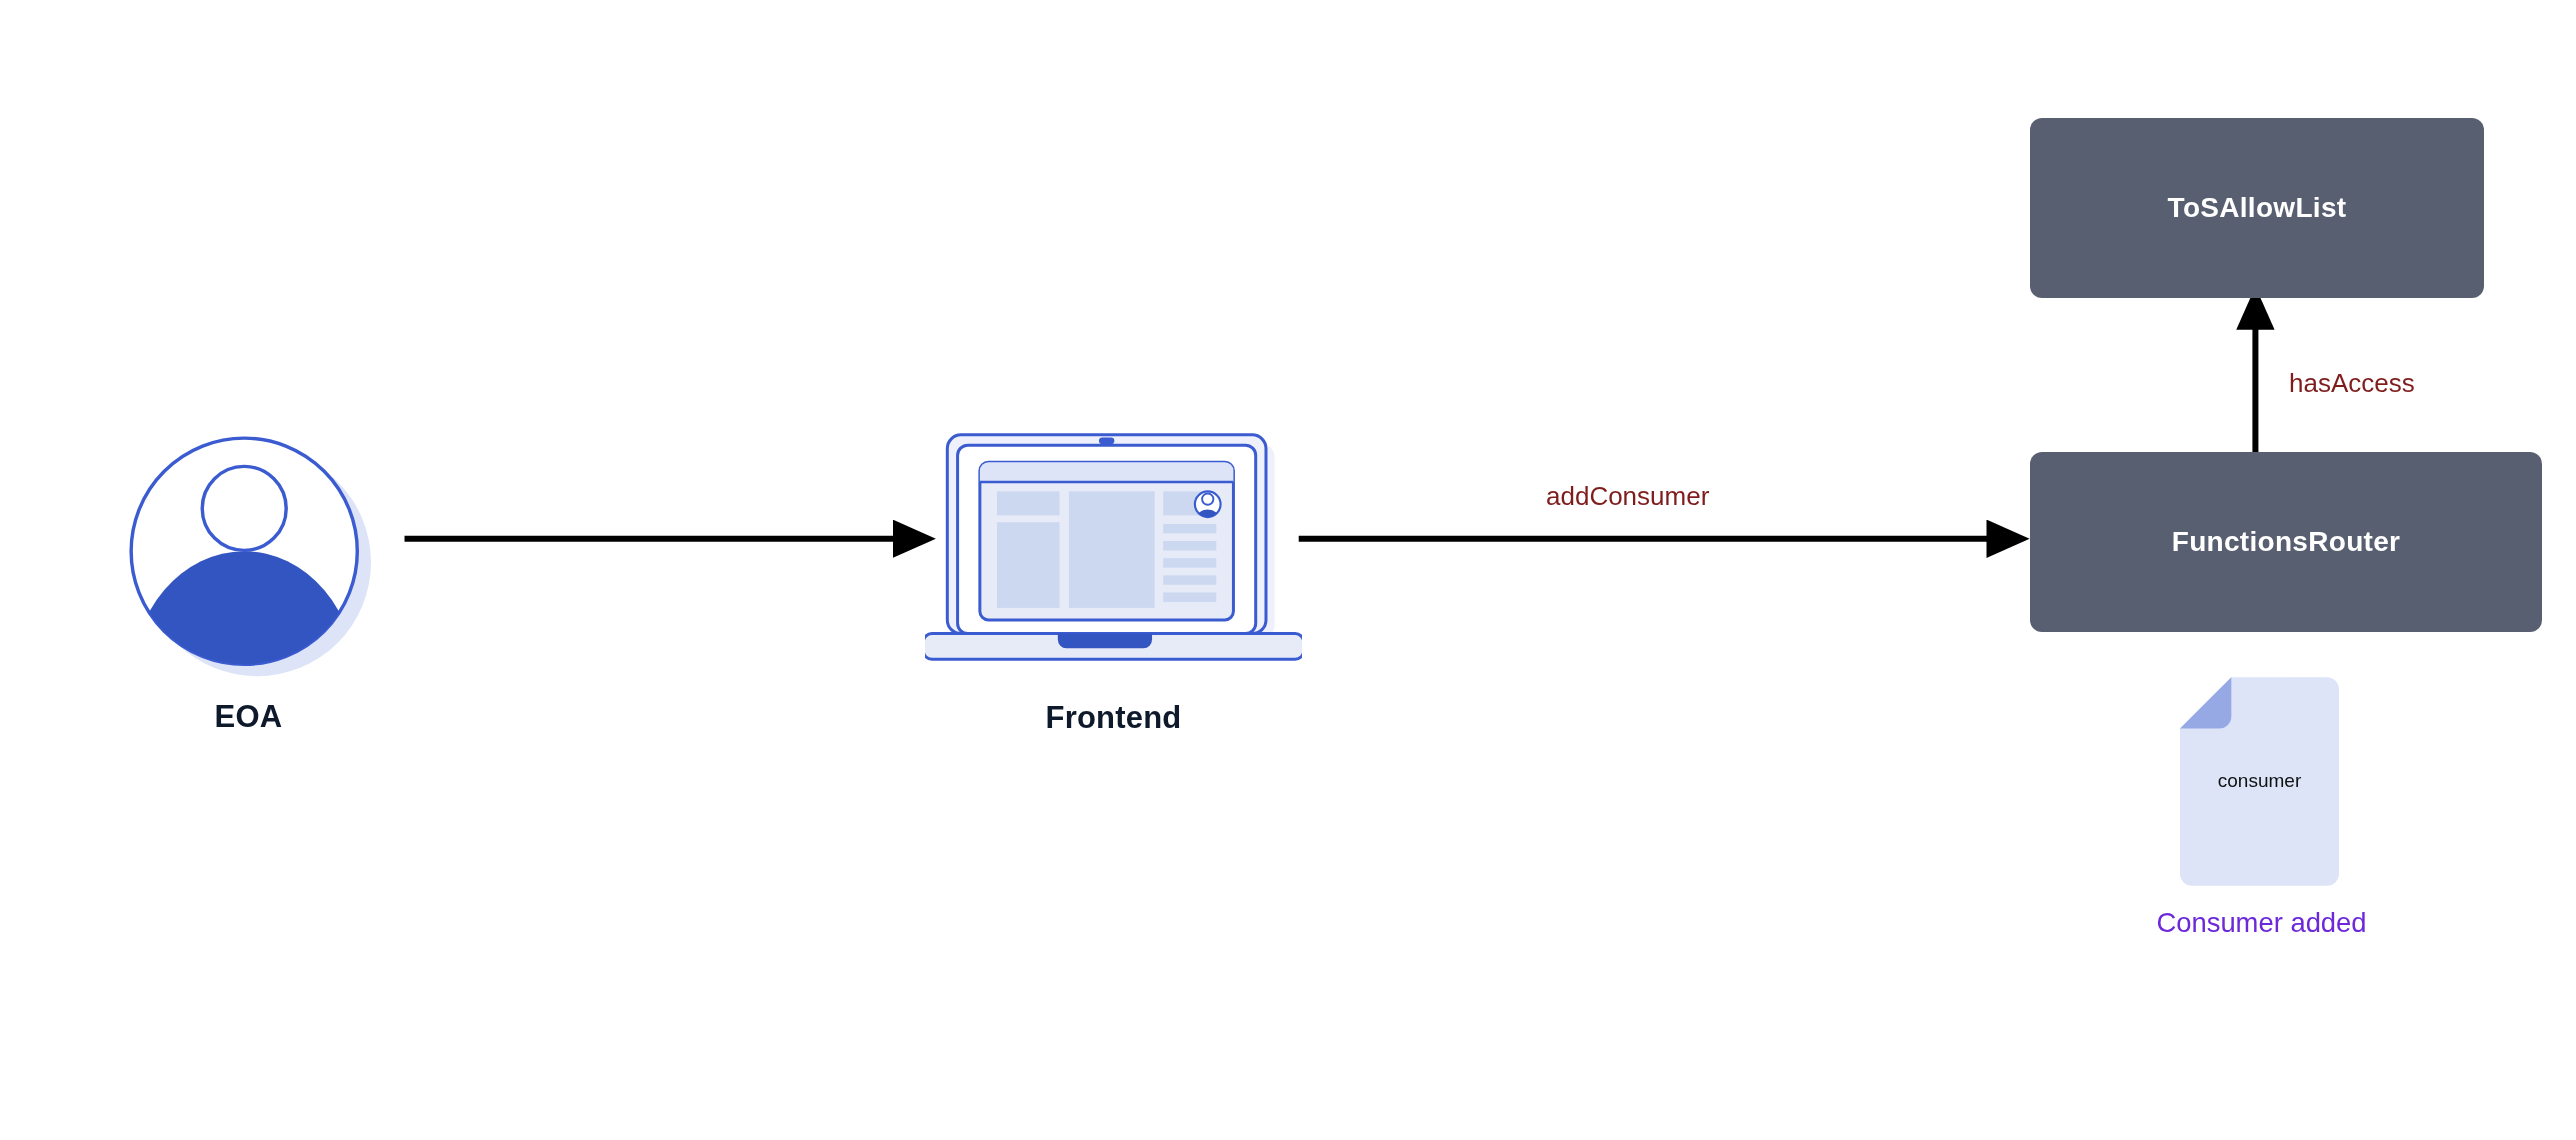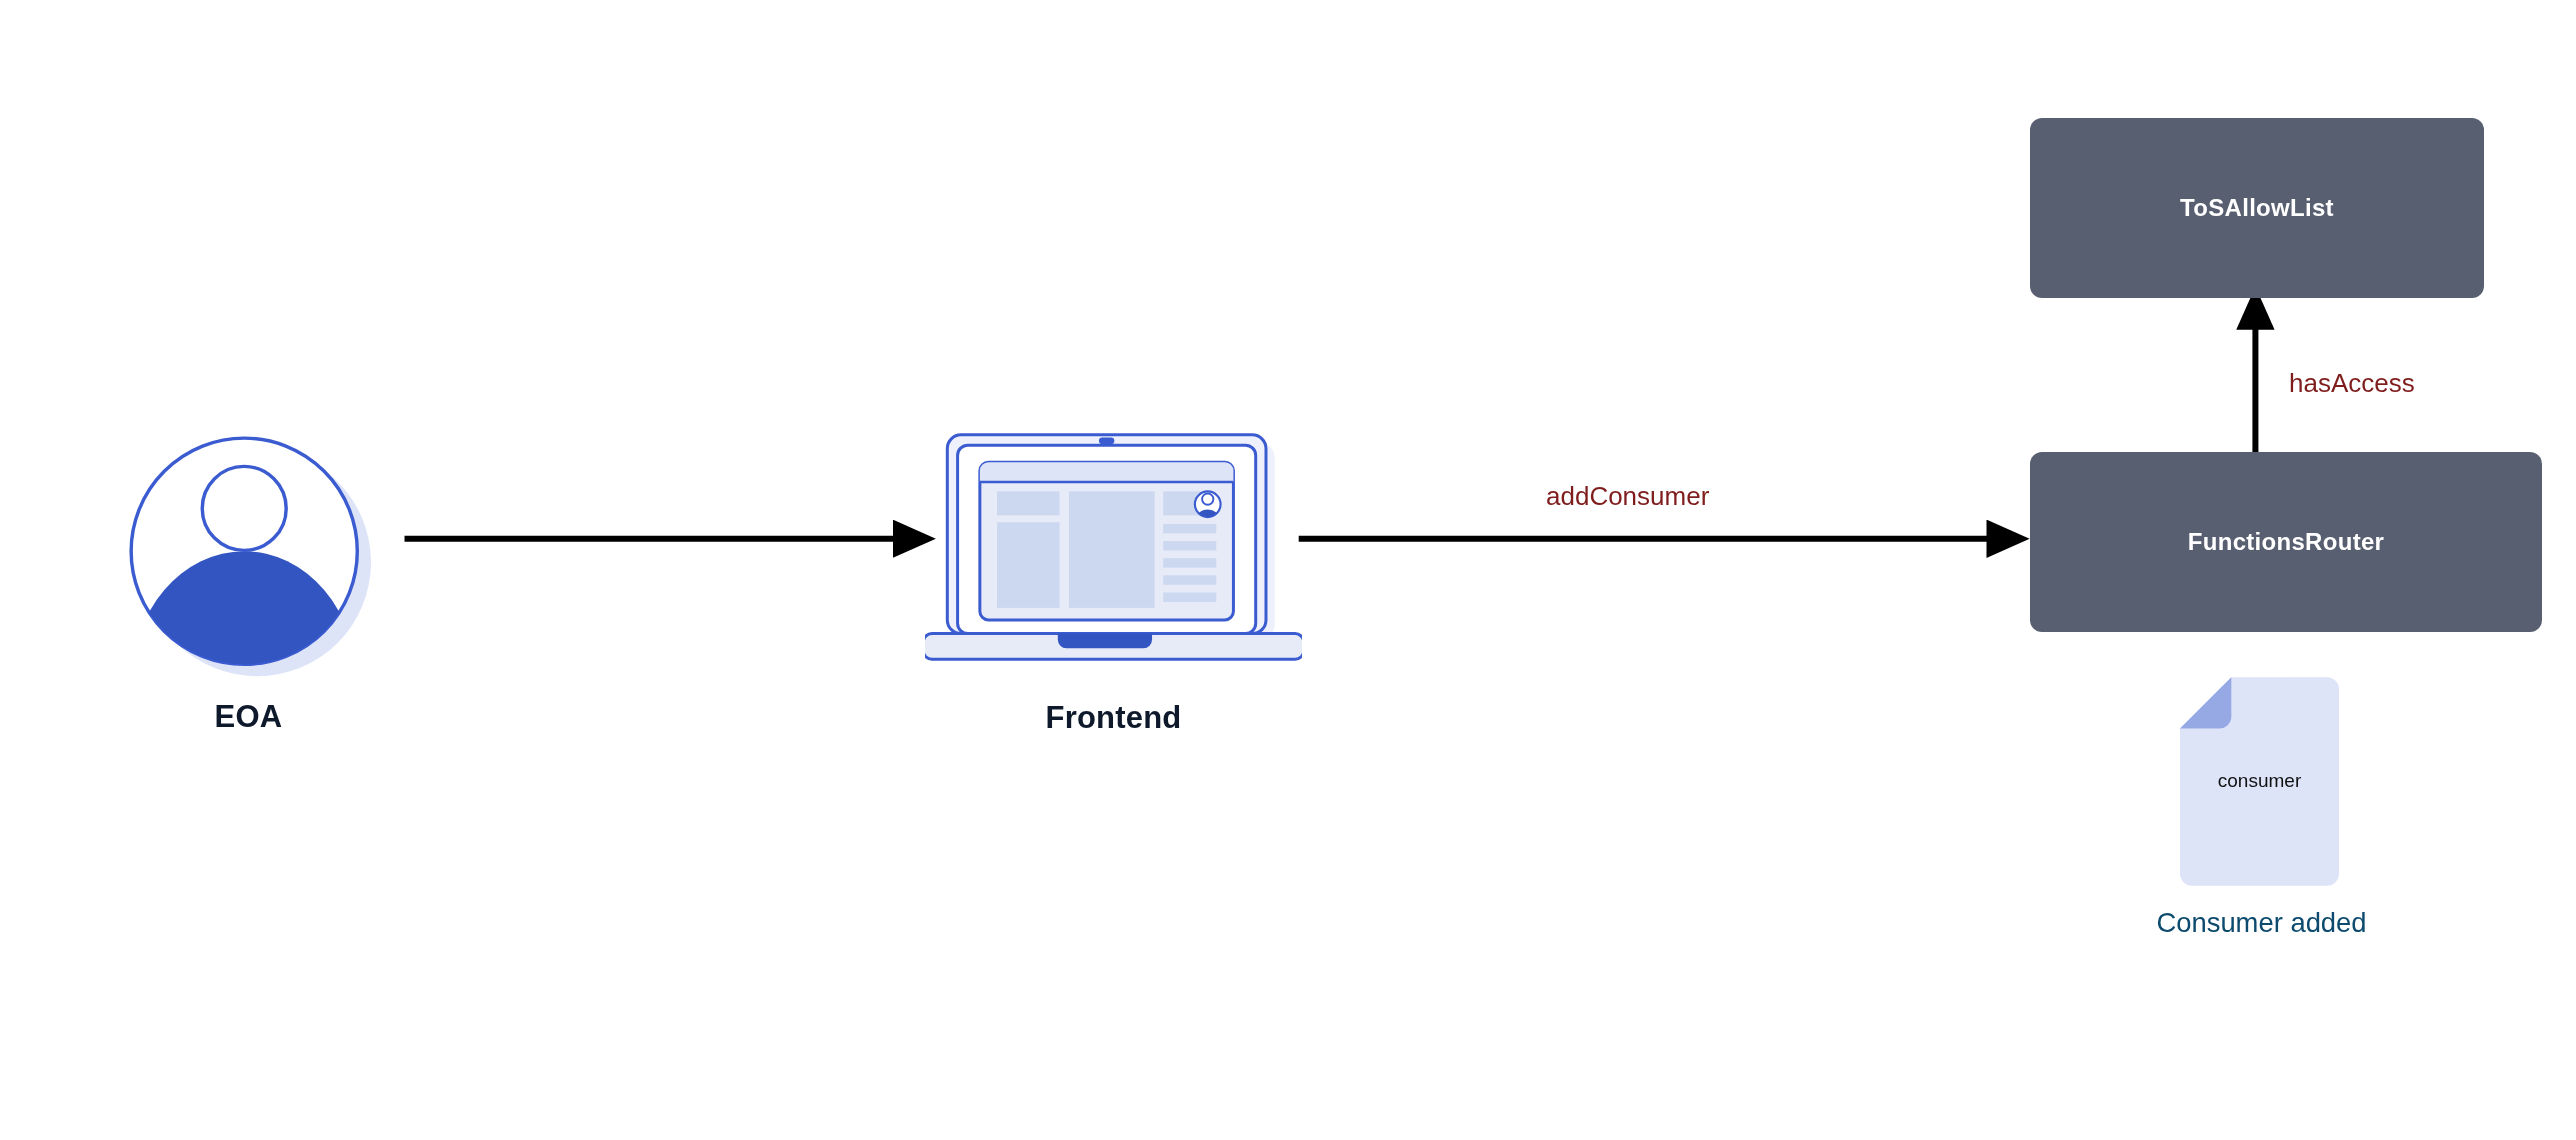--- a/index.html
+++ b/index.html
@@ -55,21 +55,21 @@
 
   
   .contract-box {
     position: absolute;
     background: #585f70;
     border-radius: 12px;
     display: flex;
     align-items: center;
     justify-content: center;
     color: #ffffff;
-    font-size: 24px;
+    font-size: 28px;
     font-weight: 700;
     letter-spacing: 0.3px;
   }
   #tos-allowlist-box { left: 2030px; top: 118px; width: 454px; height: 180px; }
   #functions-router-box { left: 2030px; top: 452px; width: 512px; height: 180px; }
 
   
   #consumer-doc-node { left: 2180px; top: 677px; width: 206px; height: 283px; }
   #consumer-doc-wrap { position: absolute; left: 0; top: 0; width: 159px; height: 232px; }
   #consumer-doc-text {
@@ -81,21 +81,21 @@
     color: #111111;
     font-weight: 400;
   }
   #consumer-added-label {
     position: absolute;
     left: -90px;
     top: 230px;
     width: 343px;
     text-align: center;
     font-size: 27.4px;
-    color: #0c4a6e;
+    color: #6d28d9;
     font-weight: 400;
   }
 
   
   .edge-label {
     position: absolute;
     font-size: 26px;
     color: #7f1d1d;
     font-weight: 400;
     white-space: nowrap;

